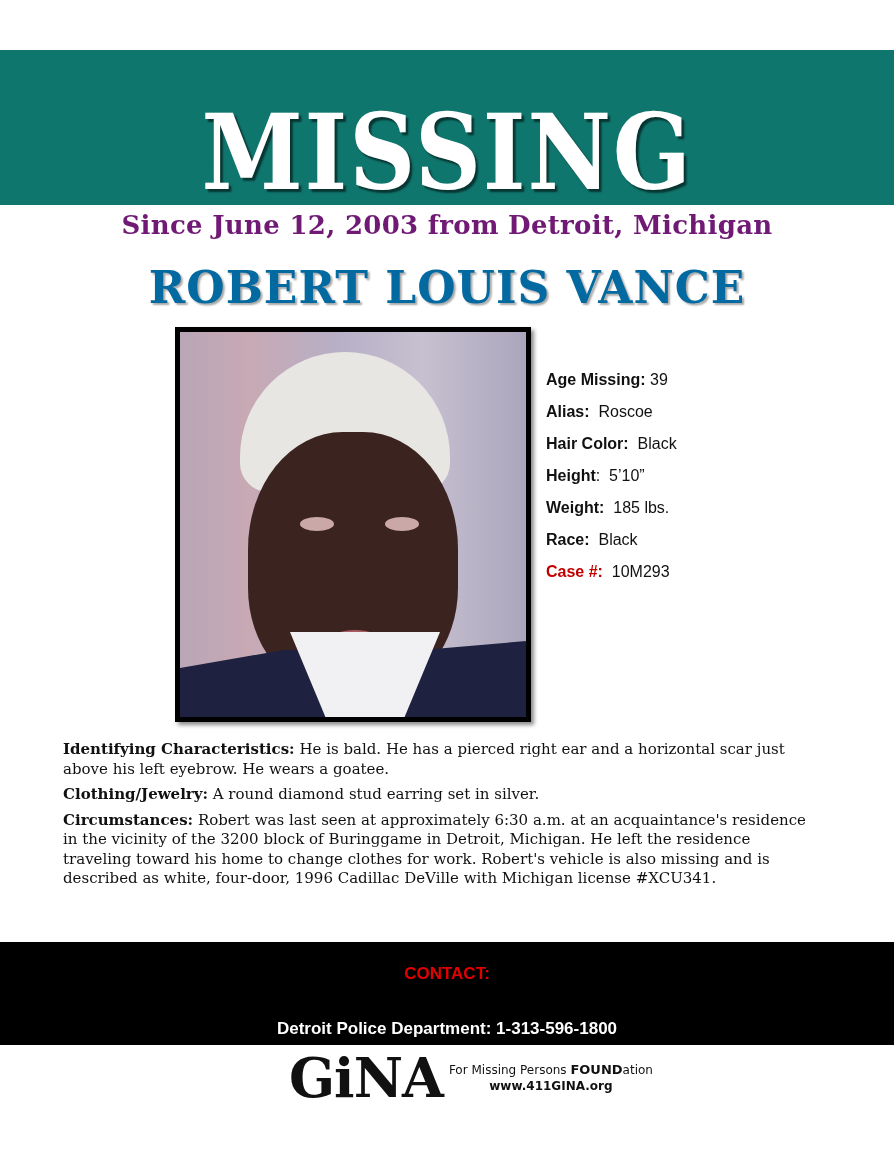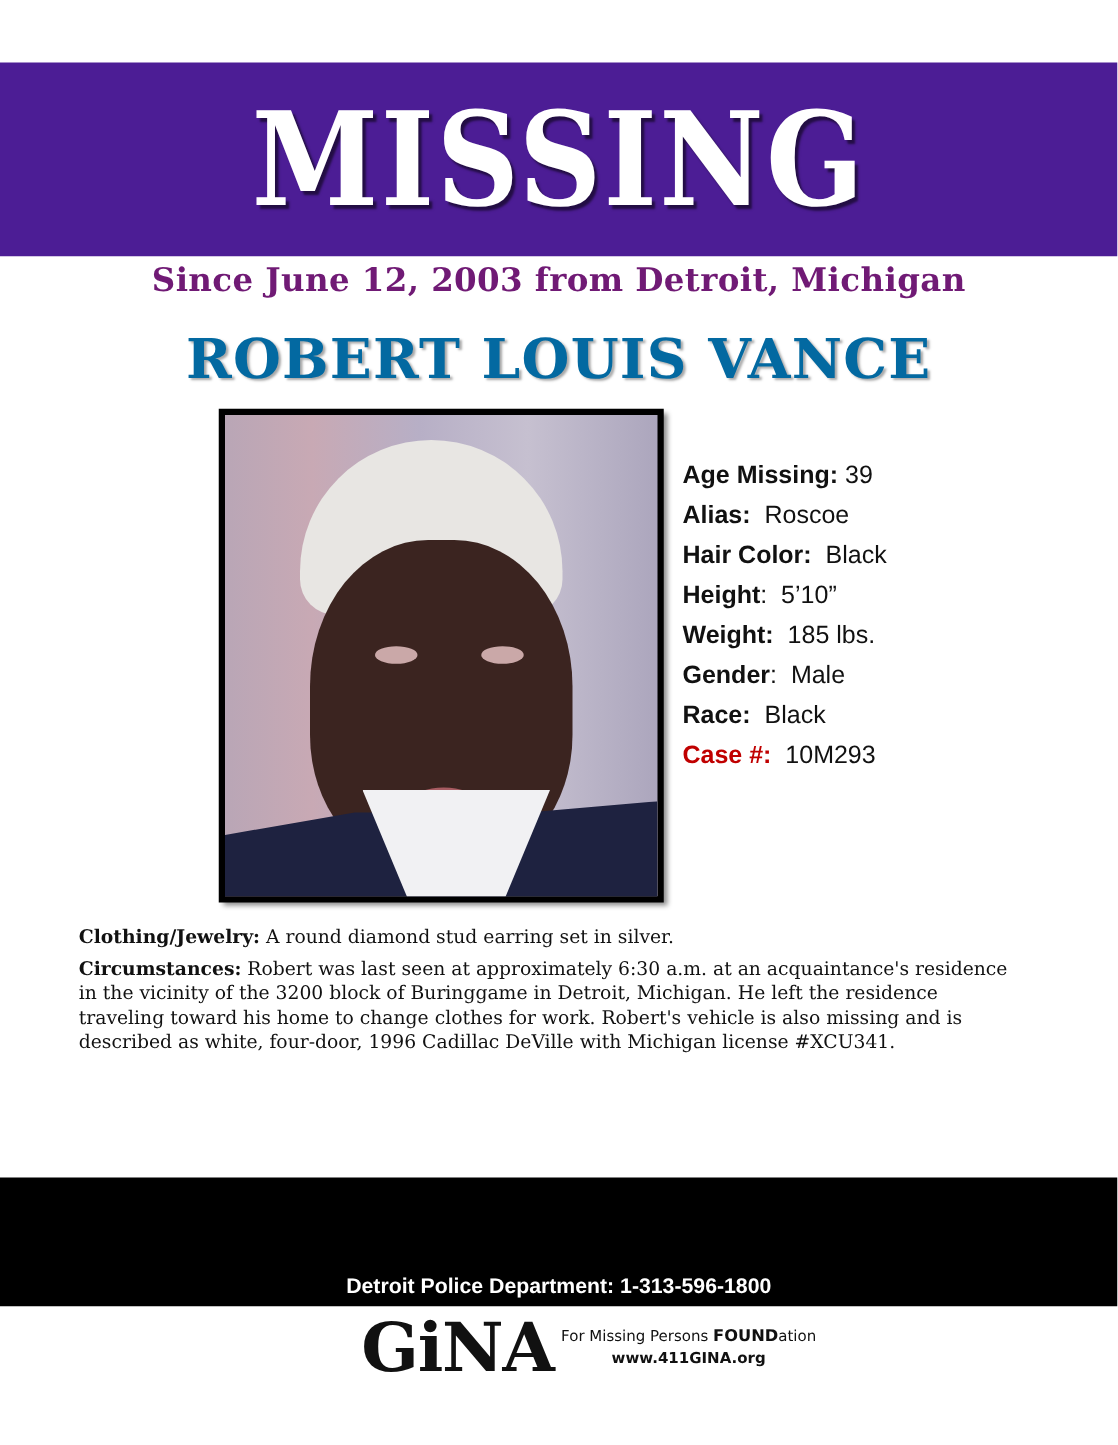--- a/index.html
+++ b/index.html
@@ -1,21 +1,21 @@
 <!DOCTYPE html>
 <html><head>
 <meta charset="utf-8">
 <style>
   html, body { margin: 0; padding: 0; background: #ffffff; }
   body { width: 894px; height: 1156px; position: relative; overflow: hidden; }
 
   .banner {
     position: absolute; left: 0; top: 50px; width: 894px; height: 155px;
-    background: #4c1d95;
-    display: flex; align-items: center; justify-content: center;
+    background: #0f766e;
+    display: flex; align-items: flex-end; justify-content: center;
   }
   .banner-title {
     font-family: "DejaVu Serif", "Liberation Serif", serif;
     font-weight: bold; font-size: 104px; letter-spacing: 2px;
     color: #ffffff; line-height: 1;
     transform: scaleX(0.88);
     text-shadow: 3px 3px 2px rgba(0,0,0,0.55);
   }
 
   .since {
@@ -49,21 +49,21 @@
   }
   .photo .eye { position: absolute; top: 185px; width: 34px; height: 14px; border-radius: 50%; background: #caa8a8; }
   .photo .eye.l { left: 120px; }
   .photo .eye.r { left: 205px; }
   .photo .mouth { position: absolute; left: 150px; top: 298px; width: 50px; height: 20px; border-radius: 50%; background: #a85c62; }
   .photo .suit { position: absolute; left: 0; top: 300px; width: 346px; height: 90px; background: #1e2240; clip-path: polygon(0 40%, 30% 20%, 70% 20%, 100% 10%, 100% 100%, 0 100%); }
   .photo .collar { position: absolute; left: 110px; top: 300px; width: 150px; height: 90px; background: #f1f1f3; clip-path: polygon(0 0, 100% 0, 75% 100%, 25% 100%); }
 
   .details {
     position: absolute; left: 546px; top: 367px;
-    font-family: "Liberation Sans", sans-serif; font-size: 20px; color: #111;
+    font-family: "Liberation Sans", sans-serif; font-size: 16px; color: #111;
   }
   .detail-row { height: 32px; line-height: 26px; white-space: pre; }
   .detail-label { font-weight: bold; }
   .detail-row.case .detail-label { color: #c00000; }
 
   .narrative {
     position: absolute; left: 63px; top: 740px; width: 760px;
     font-family: "DejaVu Serif", serif; font-size: 15px; color: #111; line-height: 19.5px;
   }
   .para { margin: 0 0 6px 0; }
@@ -113,31 +113,32 @@
     <div class="collar"></div>
   </div>
 </div>
 
 <div class="details">
   <div class="detail-row"><span class="detail-label">Age Missing:</span><span> 39</span></div>
   <div class="detail-row"><span class="detail-label">Alias:</span><span>  Roscoe</span></div>
   <div class="detail-row"><span class="detail-label">Hair Color:</span><span>  Black</span></div>
   <div class="detail-row"><span class="detail-label">Height</span><span>:  5’10”</span></div>
   <div class="detail-row"><span class="detail-label">Weight:</span><span>  185 lbs.</span></div>
-  <div class="detail-row"><span class="detail-label">Gender</span><span>:  Male</span></div>
   <div class="detail-row"><span class="detail-label">Race:</span><span>  Black</span></div>
   <div class="detail-row case"><span class="detail-label">Case #:</span><span>  10M293</span></div>
 </div>
 
 <div class="narrative">
+  <p class="para"><span class="para-label">Identifying Characteristics:</span><span>  He is bald. He has a pierced right ear and a horizontal scar just above his left eyebrow. He wears a goatee.</span></p>
   <p class="para"><span class="para-label">Clothing/Jewelry:</span><span>  A round diamond stud earring set in silver.</span></p>
   <p class="para"><span class="para-label">Circumstances:</span><span>  Robert was last seen at approximately 6:30 a.m. at an acquaintance's residence in the vicinity of the 3200 block of Buringgame in Detroit, Michigan. He left the residence traveling toward his home to change clothes for work. Robert's vehicle is also missing and is described as white, four-door, 1996 Cadillac DeVille with Michigan license #XCU341.</span></p>
 </div>
 
 <div class="contact">
+  <div class="contact-heading">CONTACT:</div>
   <div class="contact-line">Detroit Police Department: 1-313-596-1800</div>
 </div>
 
 <div class="footer">
   <div class="gina-logo">GiNA</div>
   <div class="footer-text">
     <div class="footer-tag"><span>For Missing Persons </span><span class="caps">FOUND</span><span>ation</span></div>
     <div class="footer-url">www.411GINA.org</div>
   </div>
 </div>

